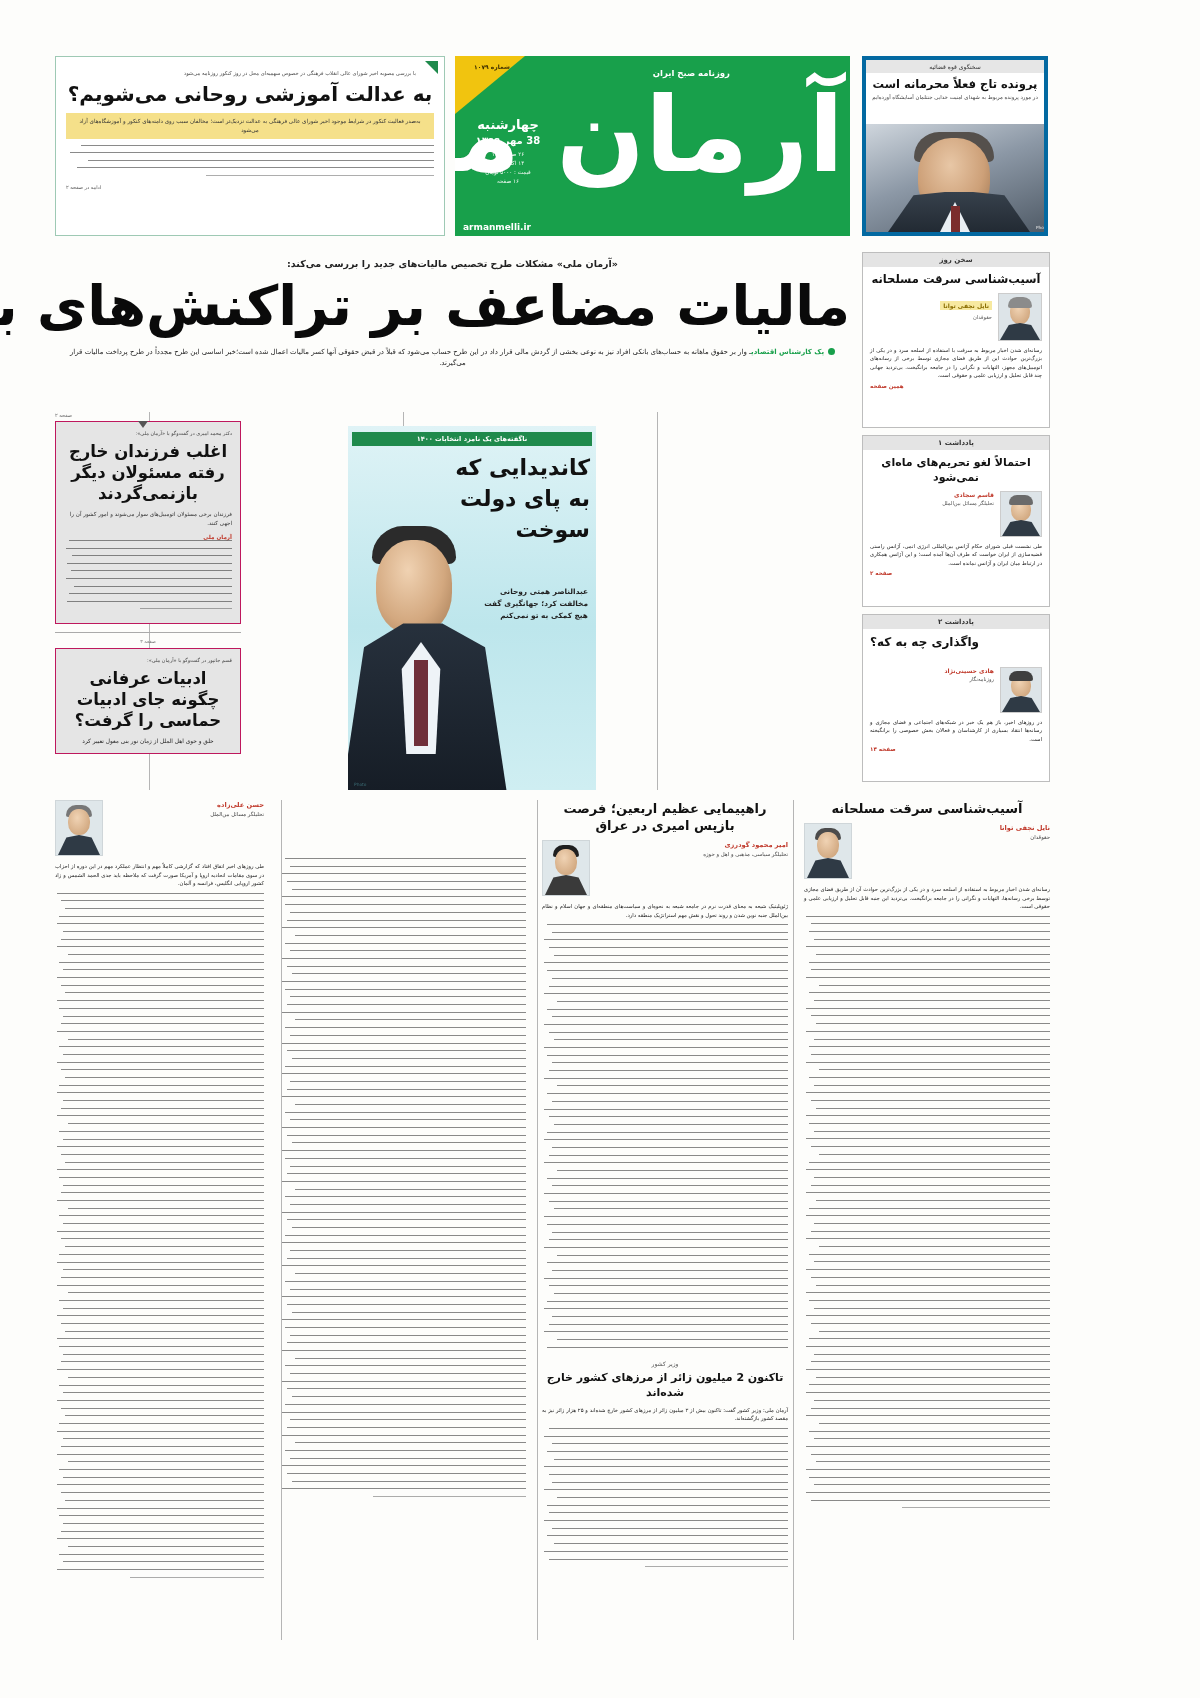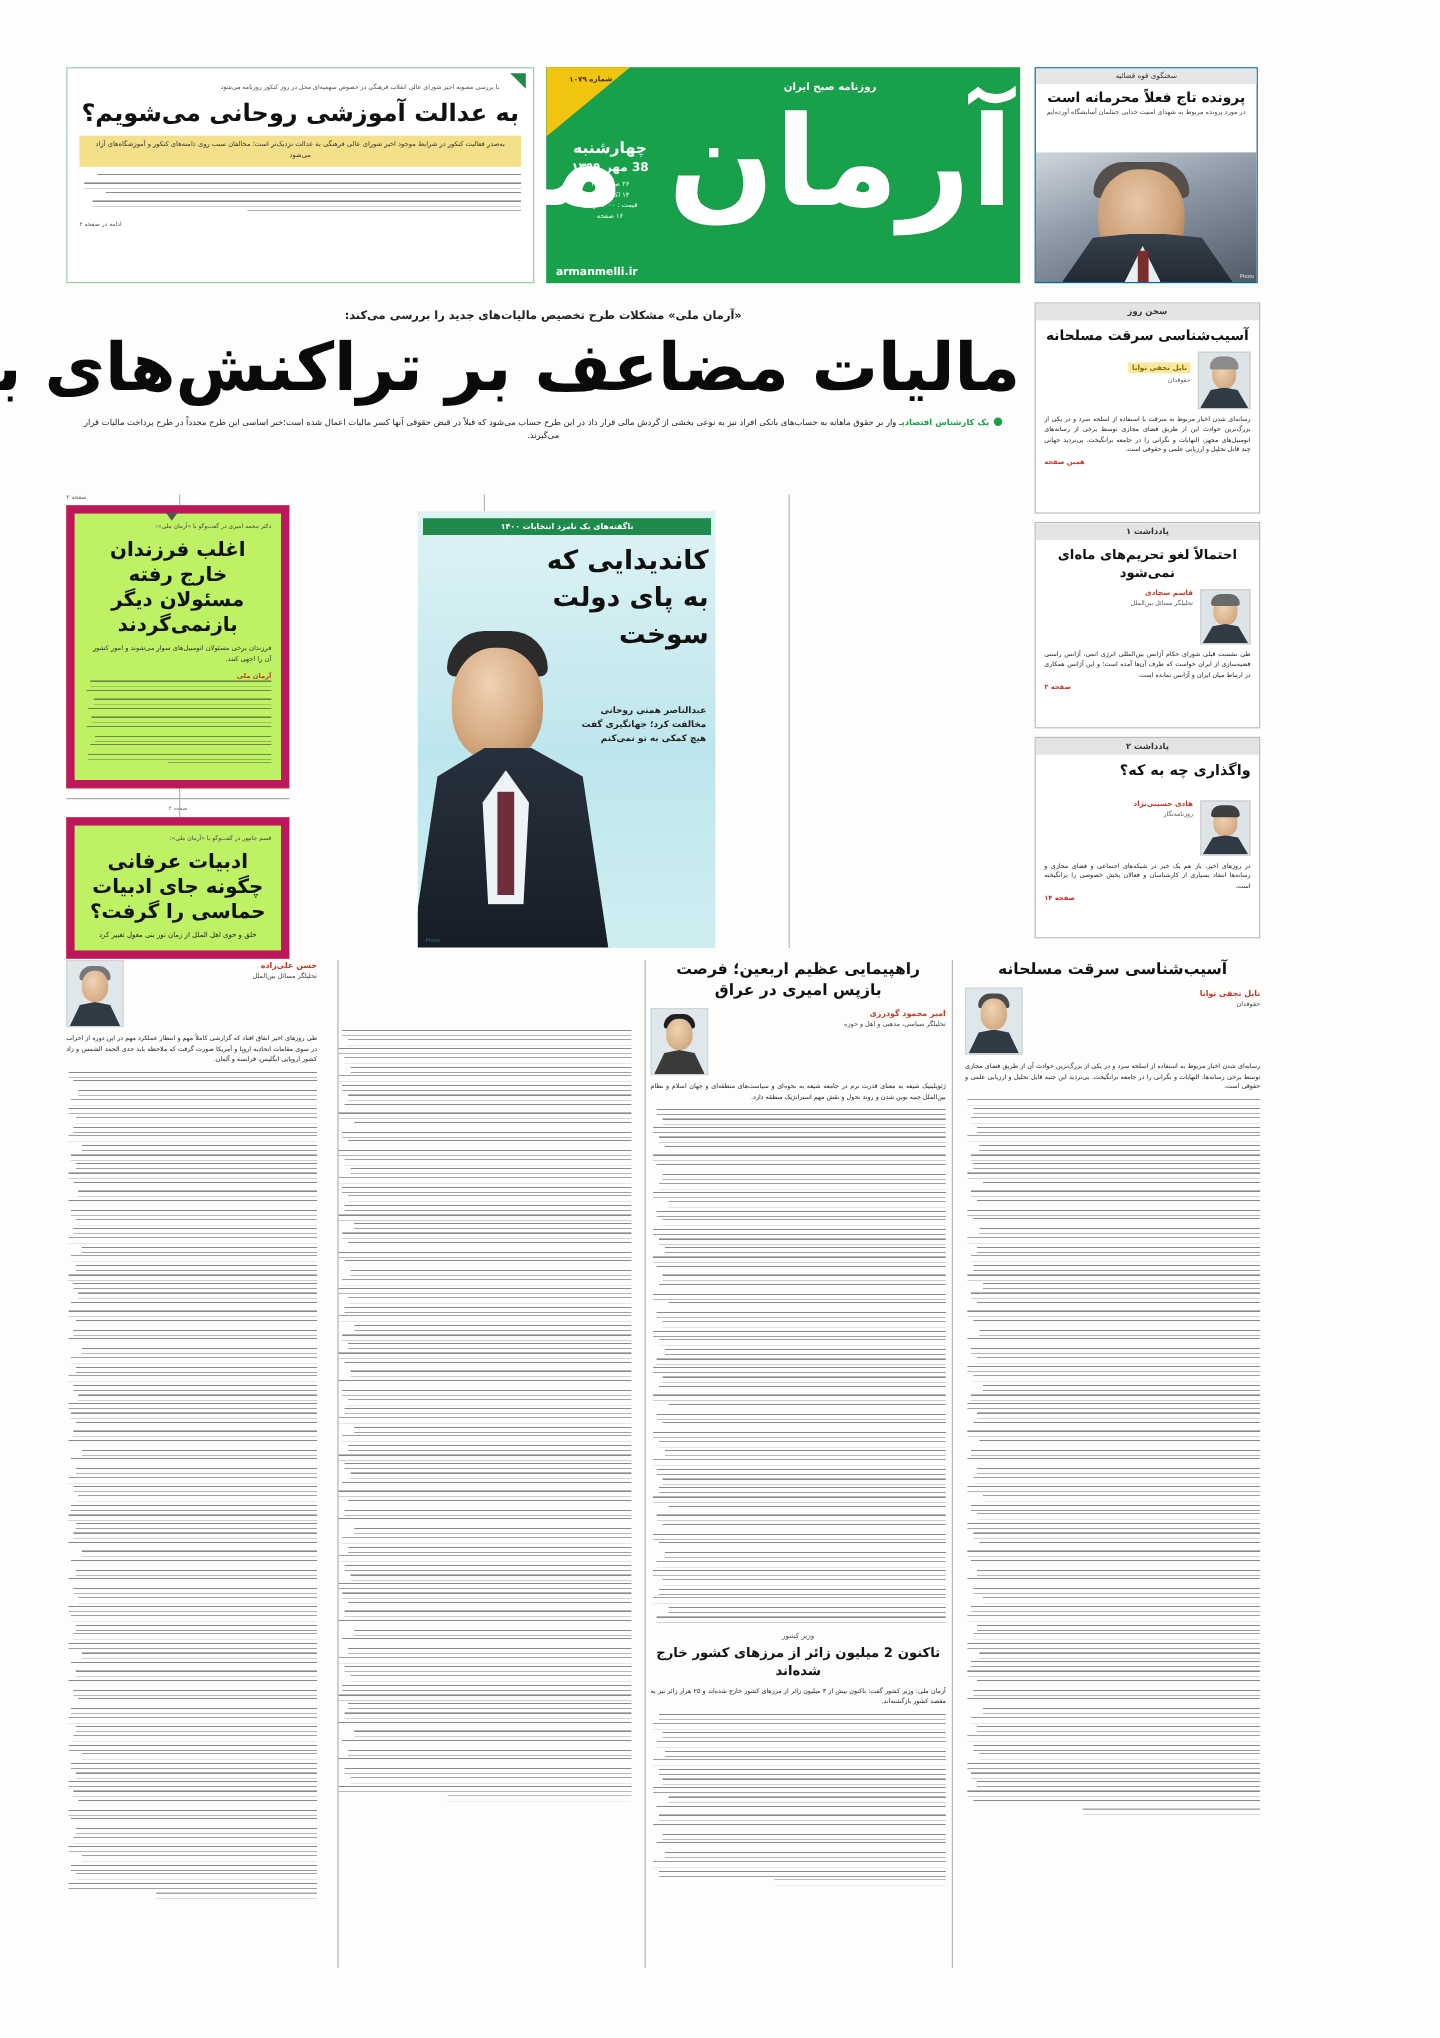--- a/index.html
+++ b/index.html
@@ -89,21 +89,21 @@
   .masthead .dateblk .d3{font-size:5.6px;line-height:9px;opacity:.95;margin-top:2px;}
   .masthead .dateblk .d4{font-size:5.6px;line-height:9px;opacity:.95;}
   .masthead .dateblk .d5{font-size:5.6px;line-height:9px;opacity:.95;}
   .masthead .site{
     position:absolute;left:8px;bottom:4px;font-size:9px;color:#fff;font-weight:bold;
   }
 
   
   .topright{
     position:absolute;left:862px;top:56px;width:186px;height:180px;
-    border:1px solid #0369a1;background:#fff;box-sizing:border-box;
+    border:4px solid #0369a1;background:#fff;box-sizing:border-box;
     overflow:hidden;
   }
   .topright .tr-head{
     background:#e6e6e6;font-size:6px;padding:3px 5px;color:#333;text-align:center;
   }
   .topright .tr-title{
     font-size:11.5px;font-weight:bold;text-align:center;padding:4px 4px 2px 4px;line-height:14px;
   }
   .topright .tr-sub{font-size:5.4px;line-height:8px;color:#444;padding:0 6px;text-align:center;}
   .topright .tr-photo{
@@ -154,21 +154,21 @@
   
   .band{position:absolute;left:55px;top:412px;width:795px;height:378px;}
   .band .colrule{position:absolute;top:0;width:1px;height:378px;background:#b5b5b5;}
 
   
   .bcol-left{
     position:absolute;right:0;top:0;width:186px;height:378px;
   }
   .bcol-left .pgref{font-size:5px;color:#666;text-align:left;margin-bottom:3px;}
   .bcol-left .card{
-    border:7px solid #be185d;background:#bef264;padding:7px 8px;box-sizing:border-box;
+    border:1px solid #be185d;background:#e5e5e5;padding:7px 8px;box-sizing:border-box;
     position:relative;
   }
   .bcol-left .card .notch{
     position:absolute;right:50%;top:-1px;width:0;height:0;
     border-top:7px solid #555;border-left:5px solid transparent;border-right:5px solid transparent;
   }
   .bcol-left .card .kick{font-size:5px;color:#444;line-height:8px;margin-bottom:4px;}
   .bcol-left .card h3{
     margin:0 0 6px 0;font-size:16.5px;line-height:21px;font-weight:bold;text-align:center;
   }
@@ -399,21 +399,21 @@
           <div style="position:absolute;left:8px;top:3px;width:24px;height:10px;border-radius:12px 12px 3px 3px;background:#6a6a6a;"></div>
           <div style="position:absolute;left:1px;bottom:0;width:38px;height:16px;background:#2f3a45;clip-path:polygon(0% 100%,22% 12%,50% 0%,78% 12%,100% 100%);"></div>
         </div>
       </div>
       <div class="rtl" style="font-size:5.3px;line-height:8.4px;color:#222;text-align:justify;">طی نشست قبلی شورای حکام آژانس بین‌المللی انرژی اتمی، آژانس راستی قضیه‌سازی از ایران خواست که طرف آن‌ها آمده است؛ و این آژانس همکاری در ارتباط میان ایران و آژانس نمانده است.</div>
       <div class="rtl" style="font-size:5.6px;color:#c0392b;font-weight:bold;text-align:left;margin-top:3px;">صفحه ۲</div>
     </div>
 
     <div style="position:relative;border:1px solid #bdbdbd;background:#fff;box-sizing:border-box;padding:0 7px 6px 7px;height:168px;overflow:hidden;">
       <div style="background:#e4e4e4;font-size:7px;padding:3px 6px;text-align:center;margin:0 -7px 5px -7px;color:#333;font-weight:bold;" class="rtl">یادداشت ۲</div>
-      <div class="rtl" style="font-size:12px;font-weight:bold;text-align:right;line-height:16px;margin-bottom:17px;">واگذاری چه به که؟</div>
+      <div class="rtl" style="font-size:12px;font-weight:bold;text-align:left;line-height:16px;margin-bottom:17px;">واگذاری چه به که؟</div>
       <div style="display:flex;flex-direction:row-reverse;gap:6px;align-items:flex-start;margin-bottom:5px;">
         <div style="flex:1;">
           <div class="rtl" style="font-size:6px;font-weight:bold;color:#c0392b;">هادی حسینی‌نژاد</div>
           <div class="rtl" style="font-size:5.2px;color:#555;margin-top:2px;">روزنامه‌نگار</div>
         </div>
         <div style="width:40px;height:44px;background:#dde4e8;position:relative;overflow:hidden;border:1px solid #ccc;">
           <div style="position:absolute;left:10px;top:6px;width:20px;height:23px;border-radius:46%;background:radial-gradient(ellipse at 42% 34%,#f0d3b4,#c89b70);"></div>
           <div style="position:absolute;left:8px;top:3px;width:24px;height:10px;border-radius:12px 12px 3px 3px;background:#3f3f3f;"></div>
           <div style="position:absolute;left:1px;bottom:0;width:38px;height:16px;background:#2f3a45;clip-path:polygon(0% 100%,22% 12%,50% 0%,78% 12%,100% 100%);"></div>
         </div>

